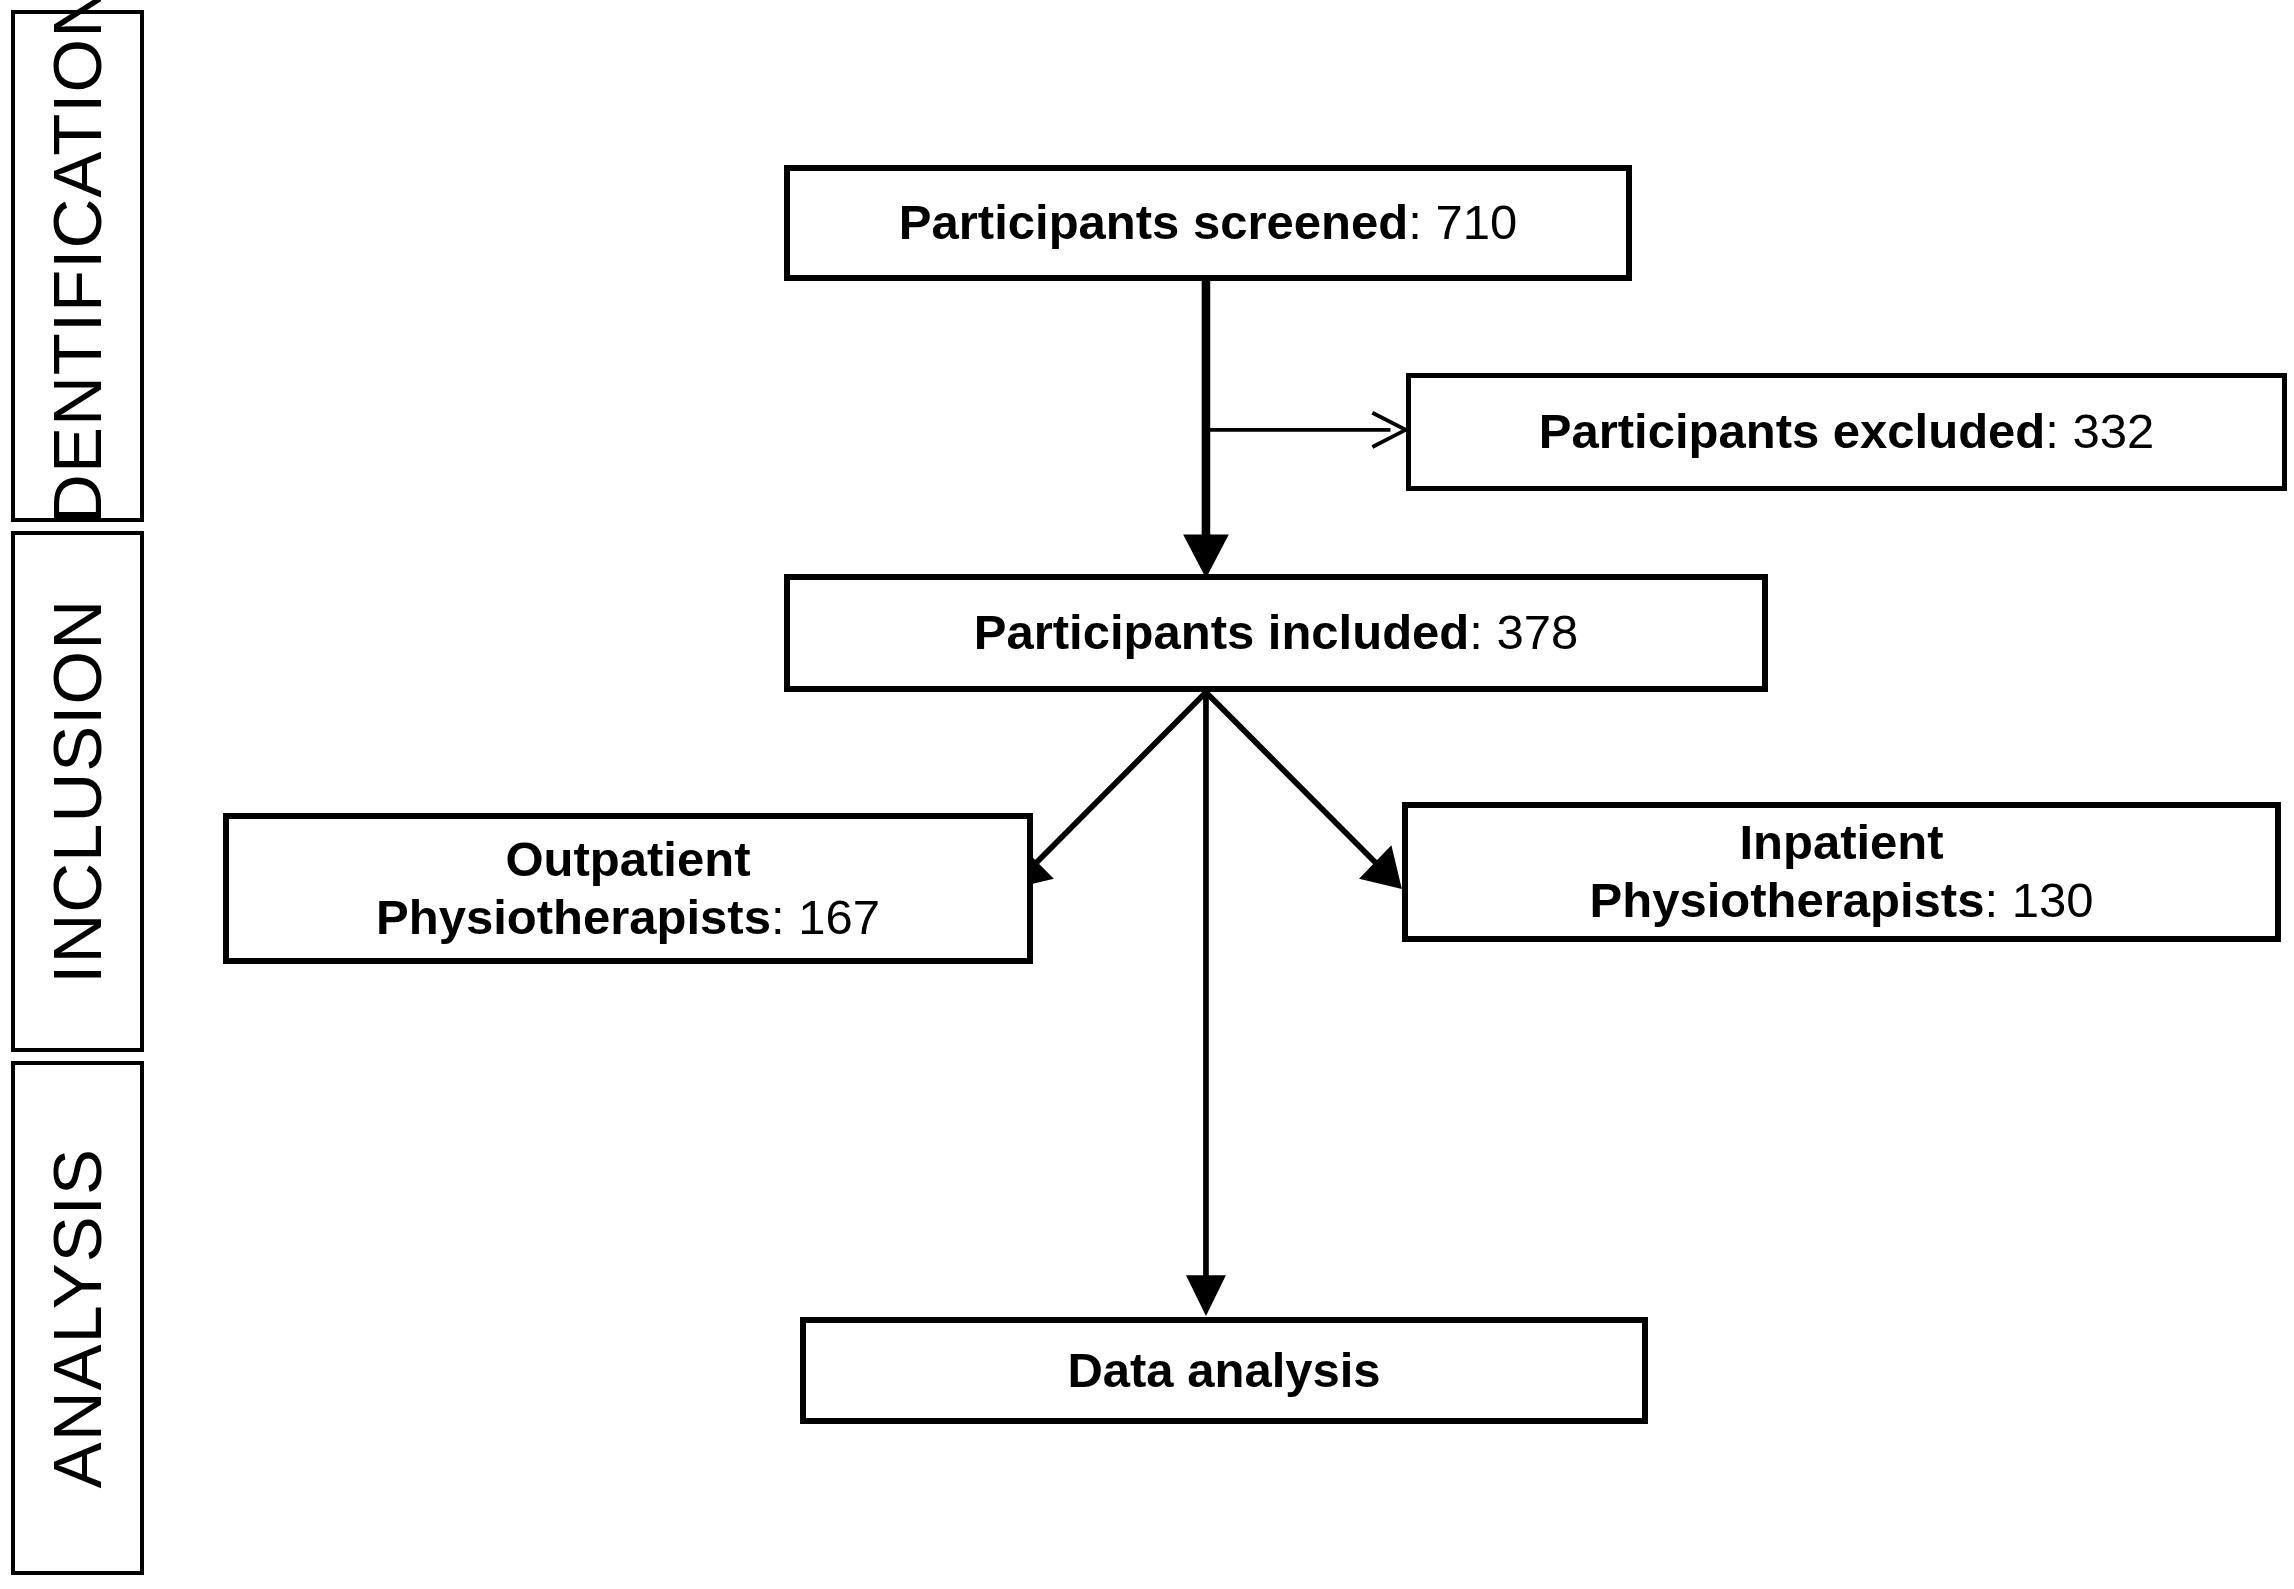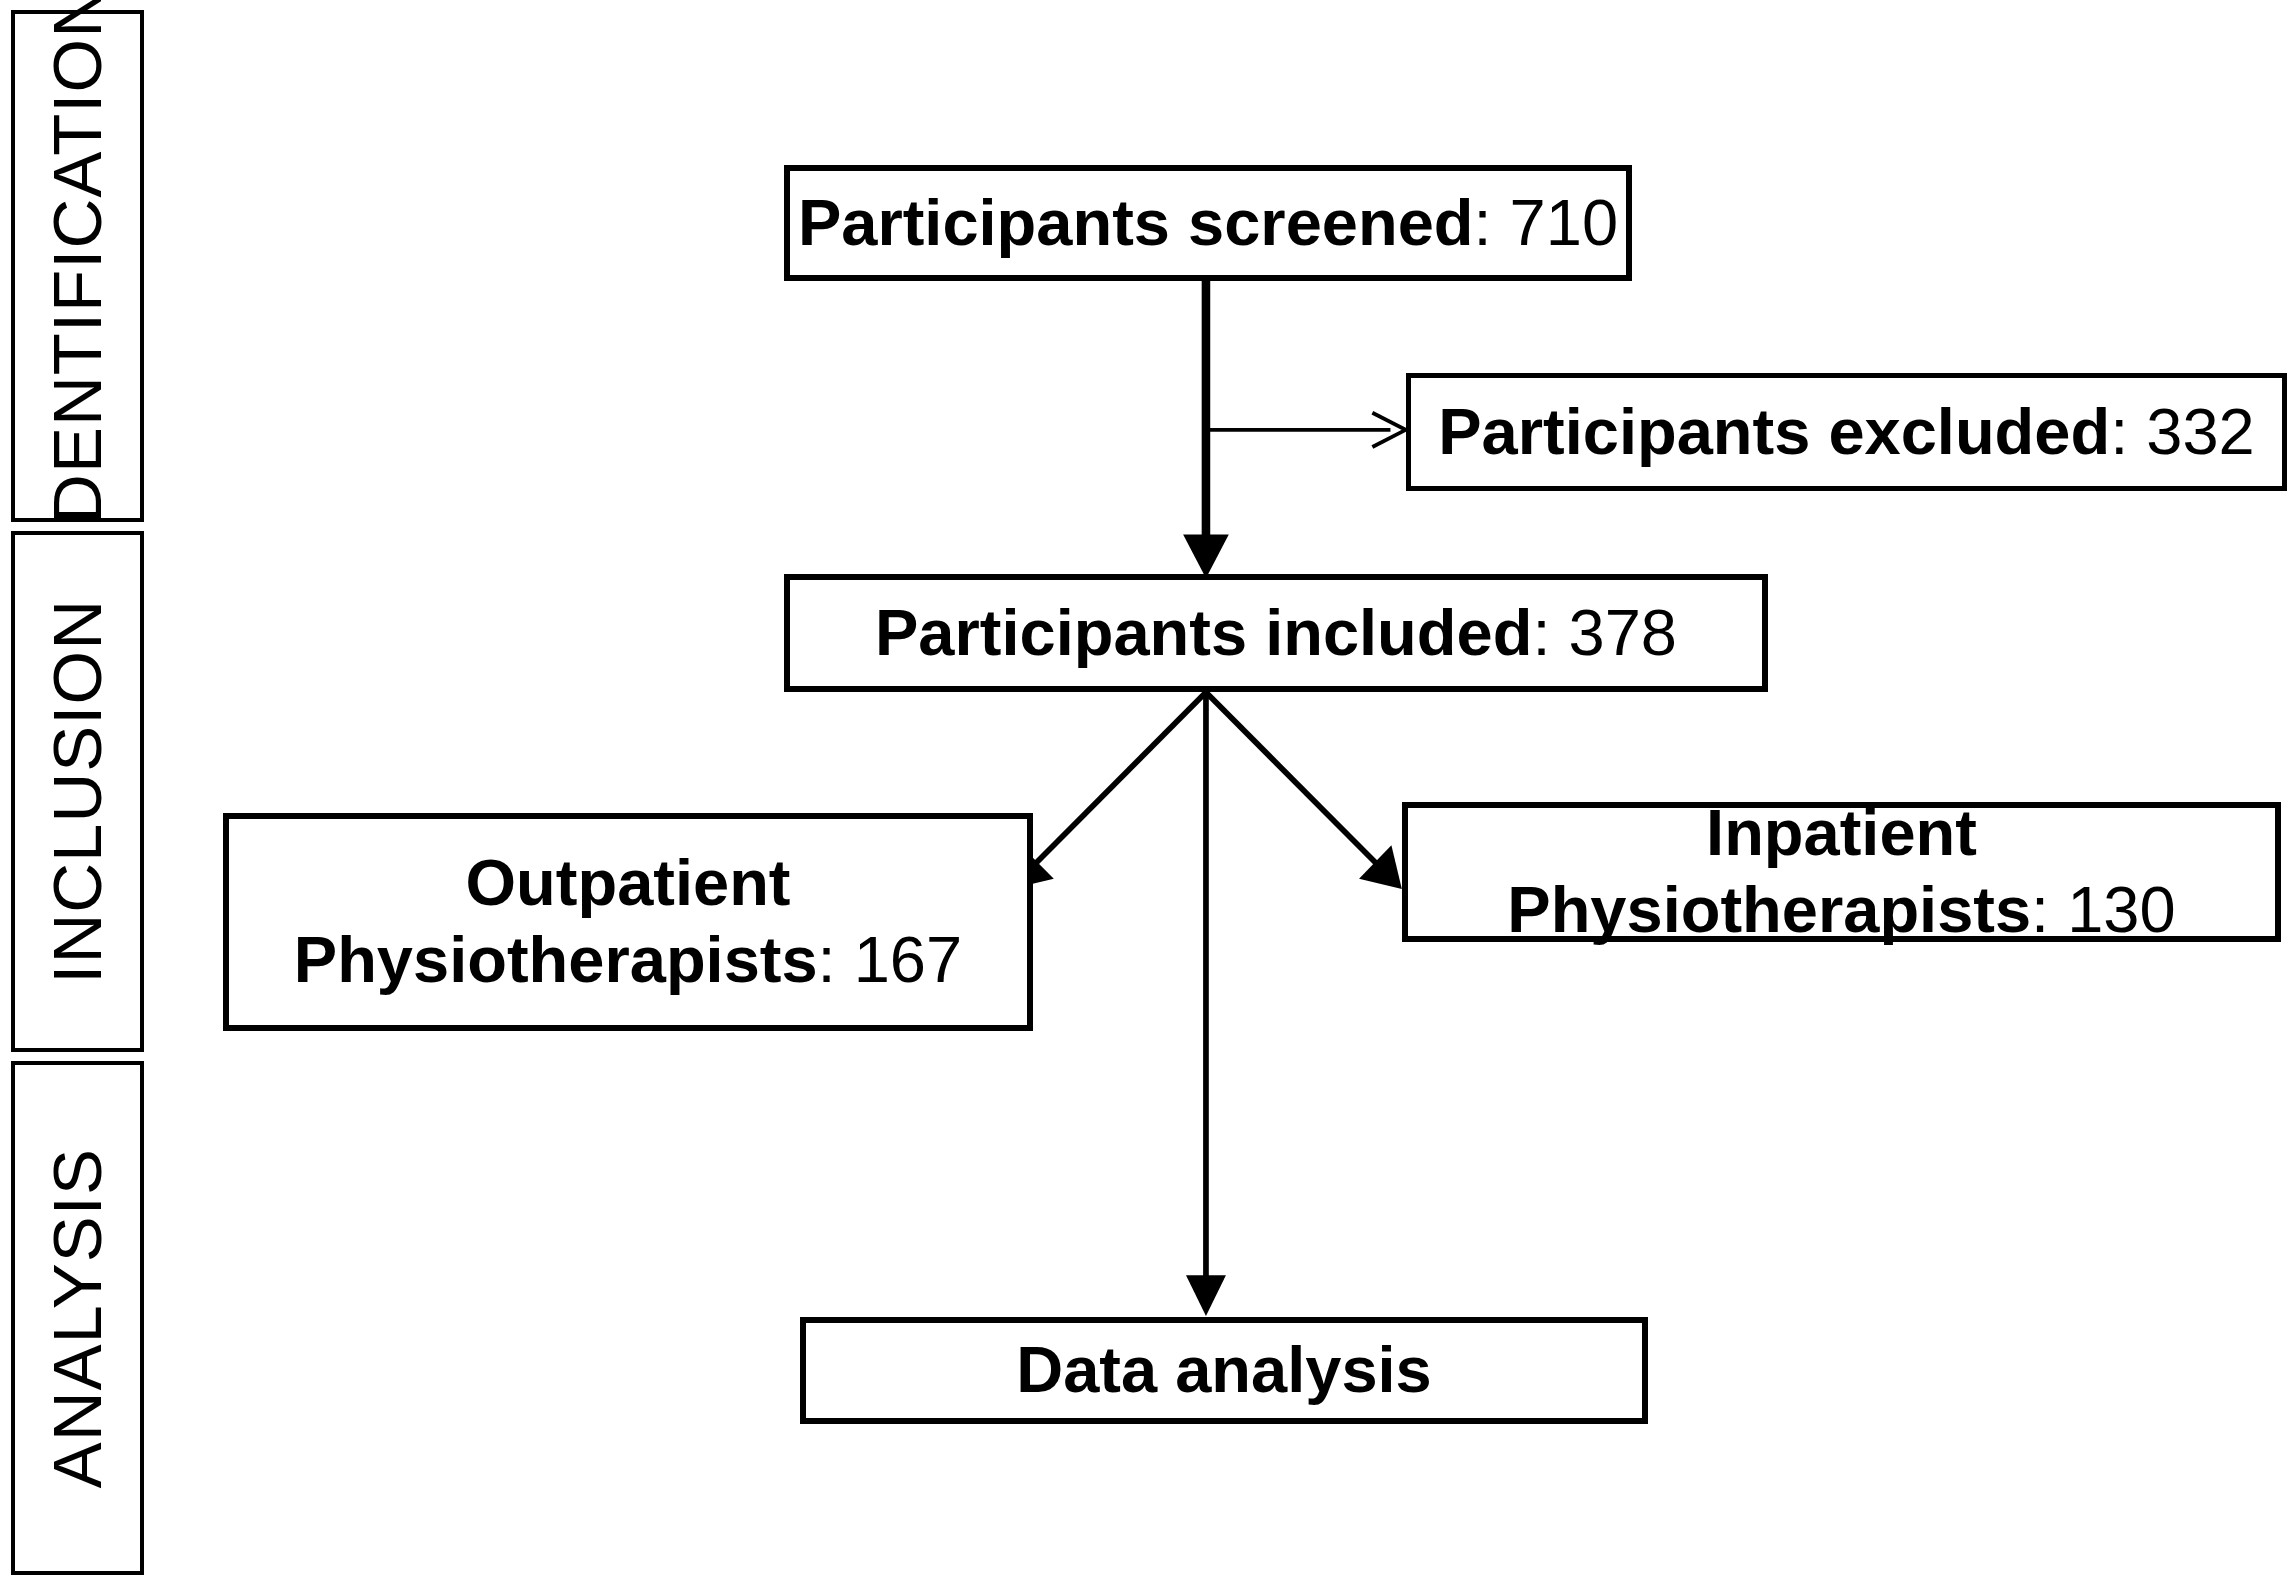--- a/index.html
+++ b/index.html
@@ -46,21 +46,21 @@
     background: #ffffff;
     display: flex;
     flex-direction: column;
     align-items: center;
     justify-content: center;
     text-align: center;
     color: #000000;
     z-index: 3;
   }
   .node .line {
-    font-size: 65px;
+    font-size: 49px;
     line-height: 1.18;
     white-space: nowrap;
   }
   .node .strong { font-weight: bold; }
   .node .plain  { font-weight: normal; }
 
   
   .node.thin { border-width: 5.7px; }
 
   
@@ -124,21 +124,21 @@
   </div>
 
   <div class="node thin" style="left:1406px; top:373px; width:881px; height:118px;">
     <div class="line"><span class="strong">Participants excluded</span><span class="plain">: 332</span></div>
   </div>
 
   <div class="node" style="left:784px; top:574px; width:984px; height:118px;">
     <div class="line"><span class="strong">Participants included</span><span class="plain">: 378</span></div>
   </div>
 
-  <div class="node" style="left:223px; top:813px; width:810px; height:218px;">
+  <div class="node" style="left:223px; top:813px; width:810px; height:151px;">
     <div class="line"><span class="strong">Outpatient</span></div>
     <div class="line"><span class="strong">Physiotherapists</span><span class="plain">: 167</span></div>
   </div>
 
   <div class="node" style="left:1402px; top:802px; width:879px; height:140px;">
     <div class="line"><span class="strong">Inpatient</span></div>
     <div class="line"><span class="strong">Physiotherapists</span><span class="plain">: 130</span></div>
   </div>
 
   <div class="node" style="left:800px; top:1317px; width:848px; height:107px;align-items:center;">

